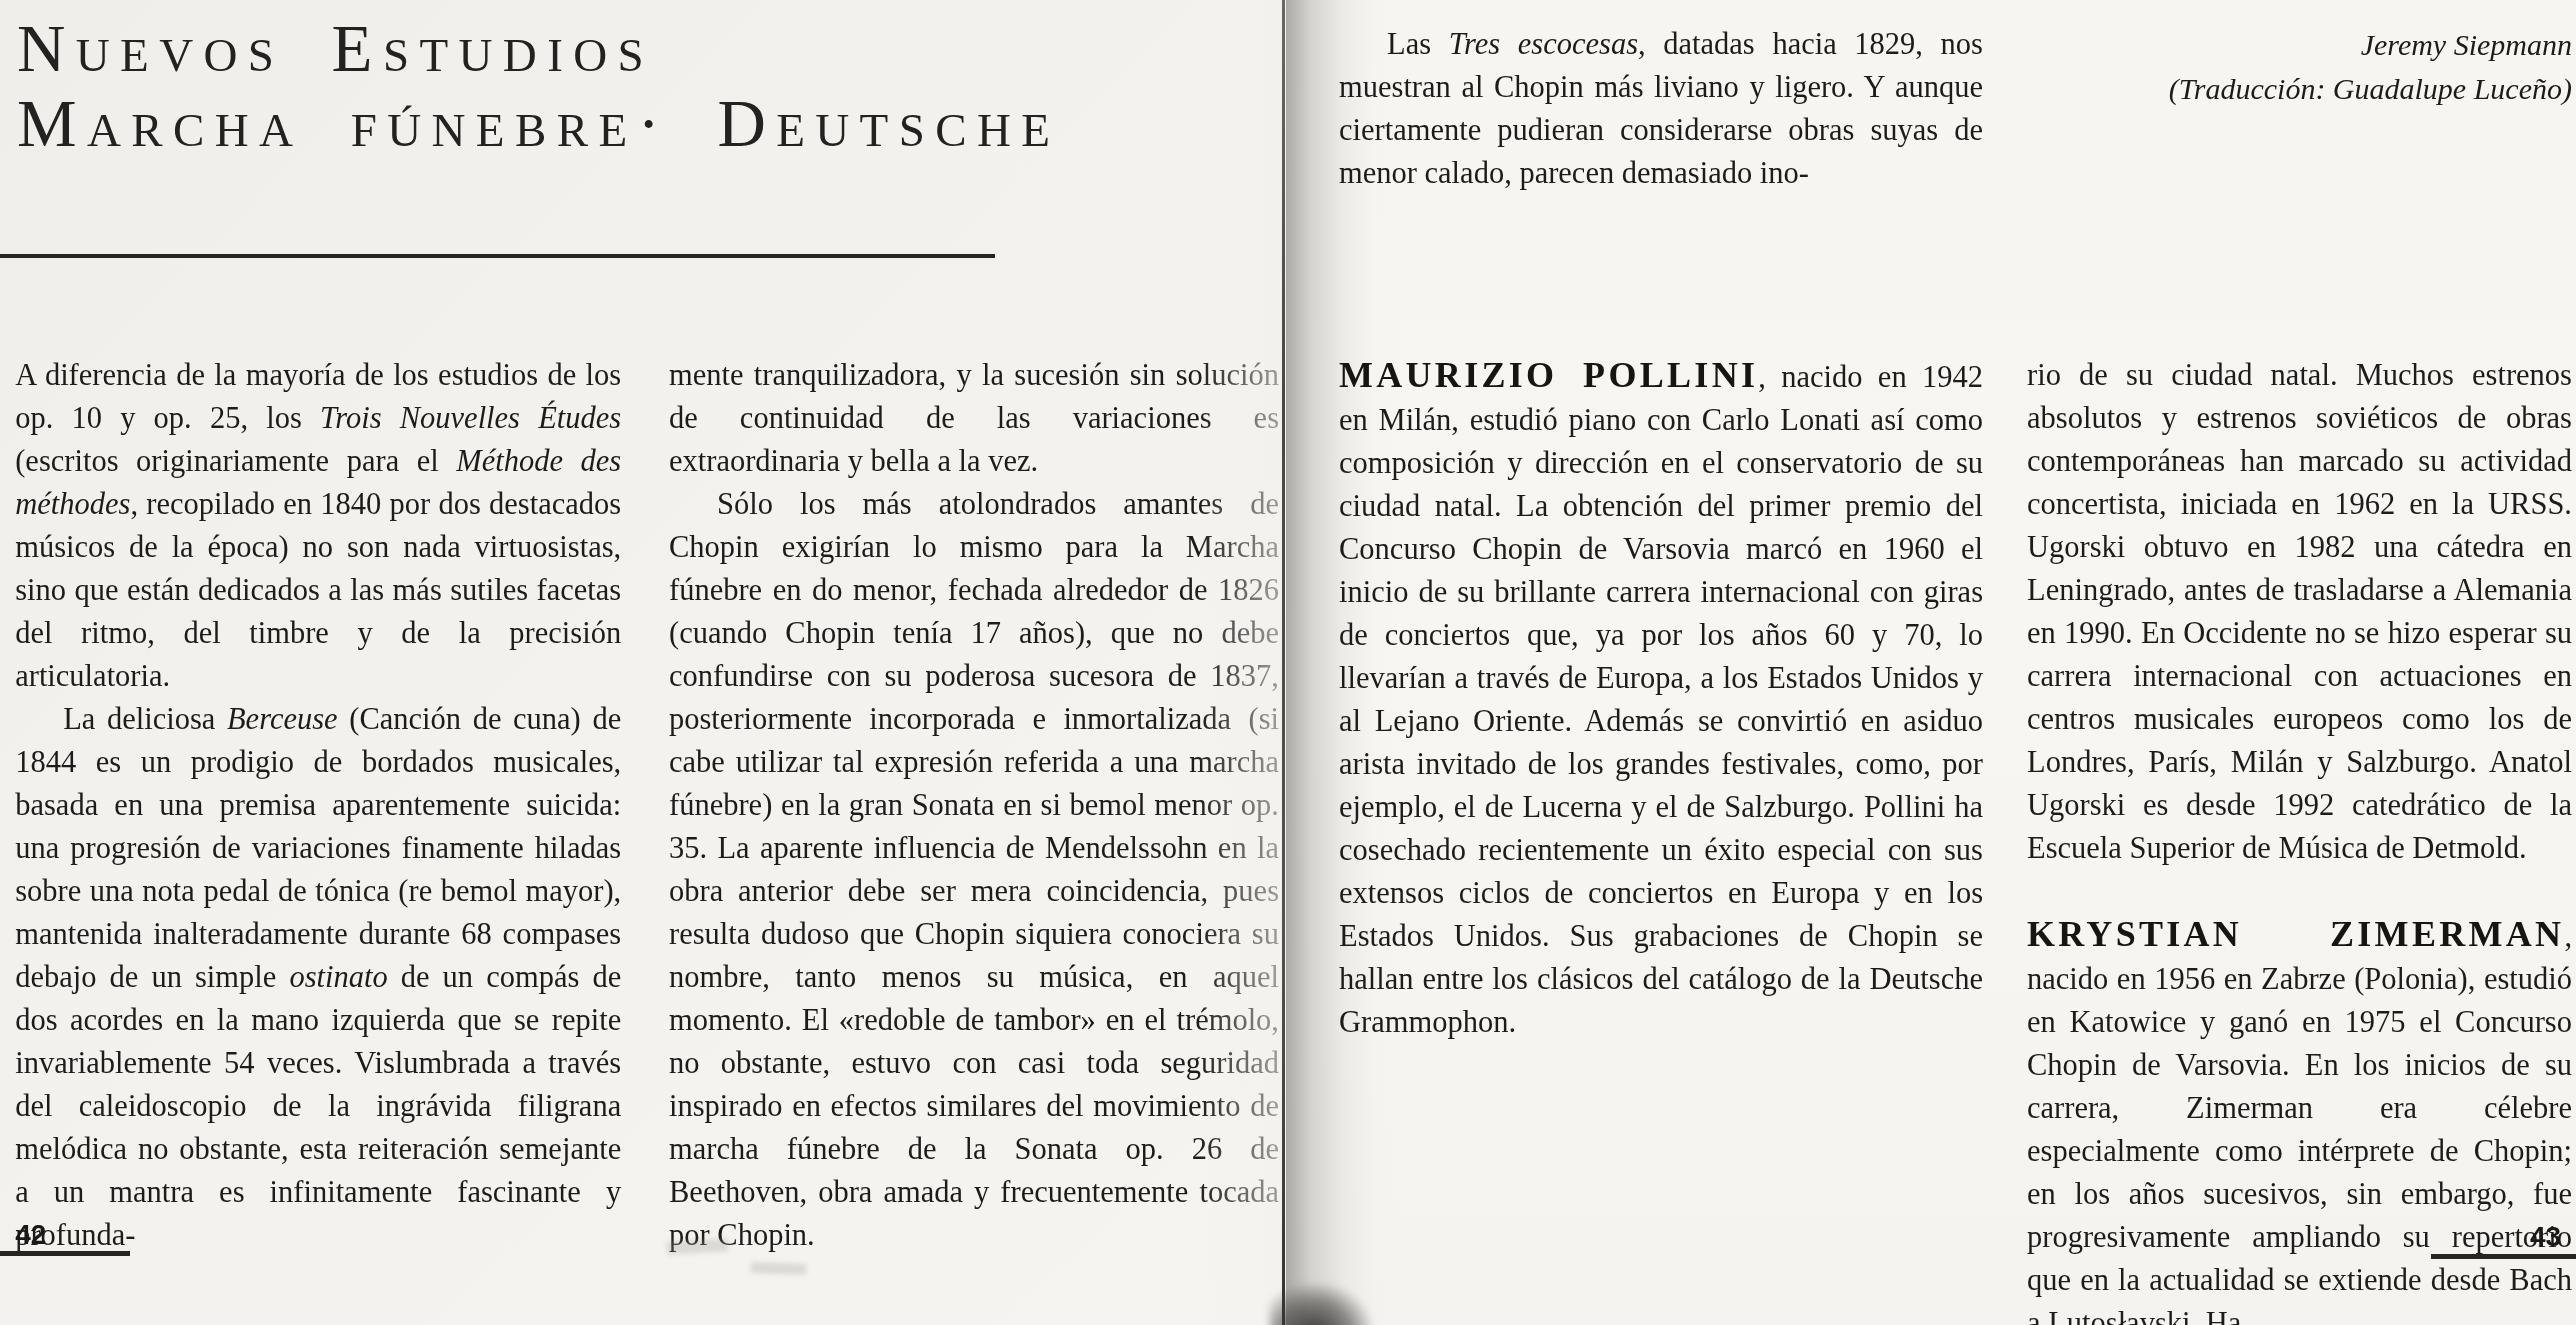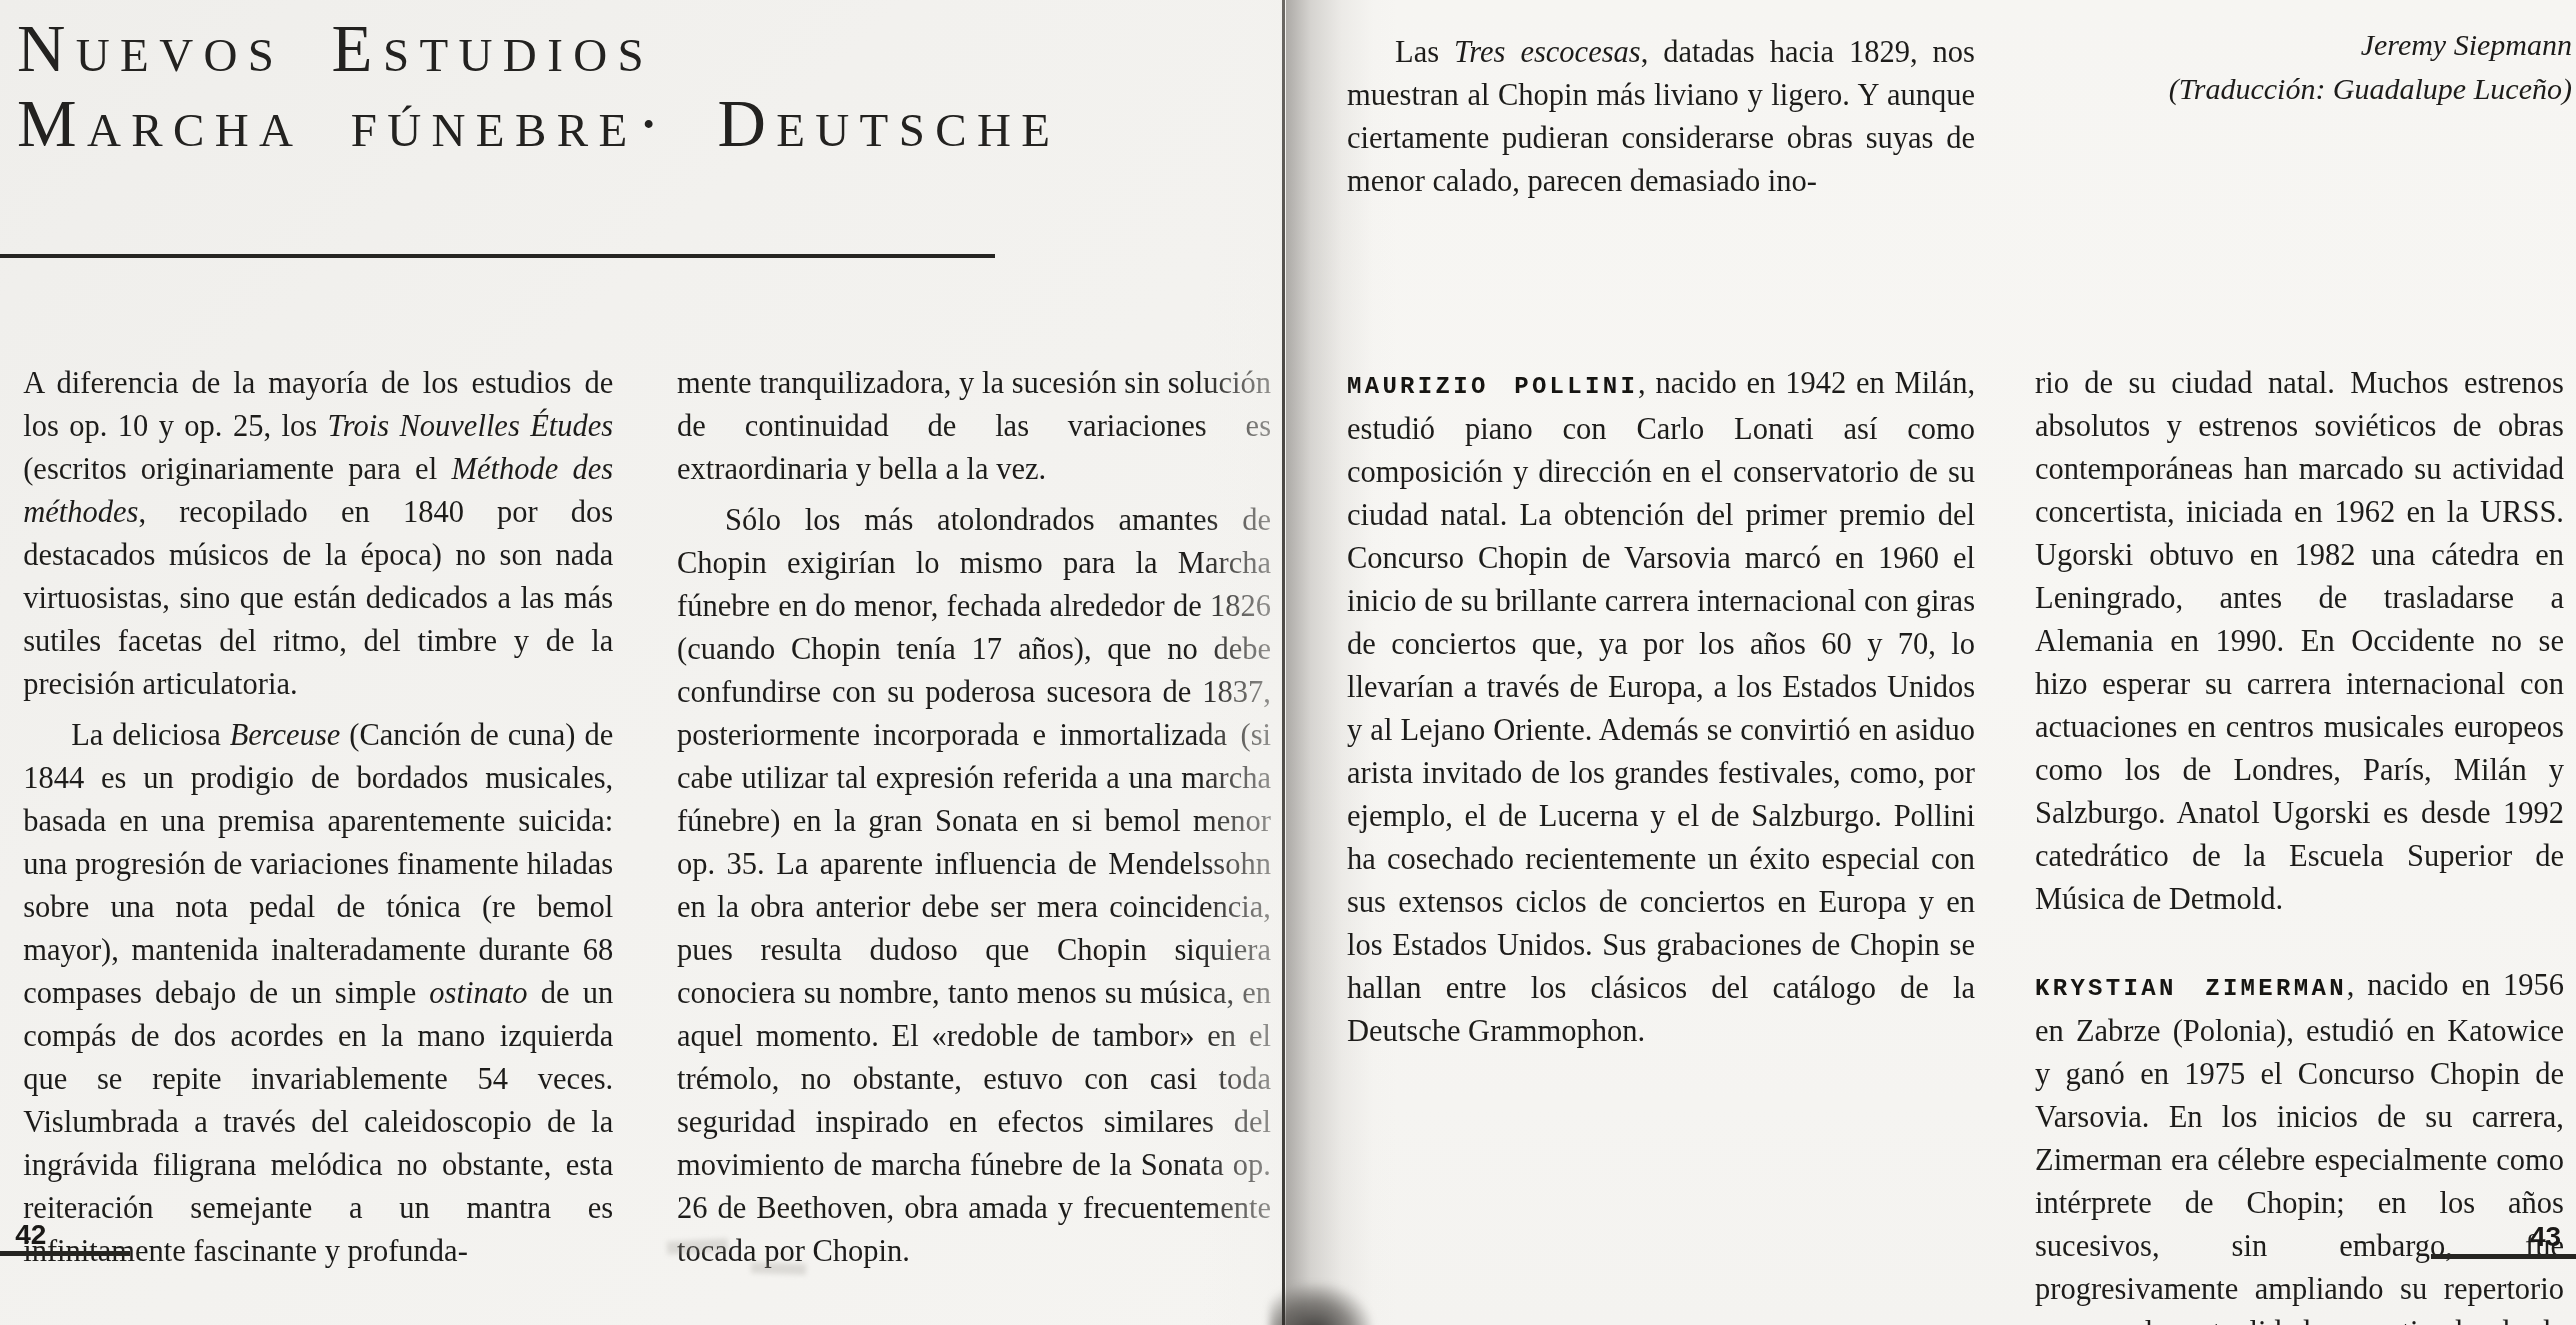--- a/index.html
+++ b/index.html
@@ -57,27 +57,27 @@
     font-size:67px;line-height:75px;
     letter-spacing:.155em;word-spacing:.3em;
     color:#232220;
   }
   .title-rule{
     position:absolute;left:0;top:254px;width:995px;height:3.8px;
     background:var(--rule);
   }
   
   .col{position:absolute;font-size:30.5px;line-height:43px;text-align:justify;}
-  .para{margin:8px;}
+  .para{margin:0;}
   .para.indent{text-indent:48px;}
   .para.bio-gap{margin-top:43px;}
   .seg-italic{font-style:italic;}
   .seg-name{
-    font-family:Liberation Mono, monospace;
-    font-weight:700;font-size:24px;
+    font-family:Liberation Serif, serif;
+    font-weight:700;font-size:36px;
     letter-spacing:3.3px;word-spacing:5.7px;
     color:#161512;
   }
   .lcol1{left:15.2px;top:354px;width:606px;}
   .lcol2{left:669px;top:354px;width:610px;}
   .rcol1{left:53px;top:23px;width:644px;}
   .rcol2{left:741px;top:23px;width:545px;}
   .bcol1{left:53px;top:354px;width:644px;}
   .bcol2{left:741px;top:354px;width:545px;}
   .sig{

